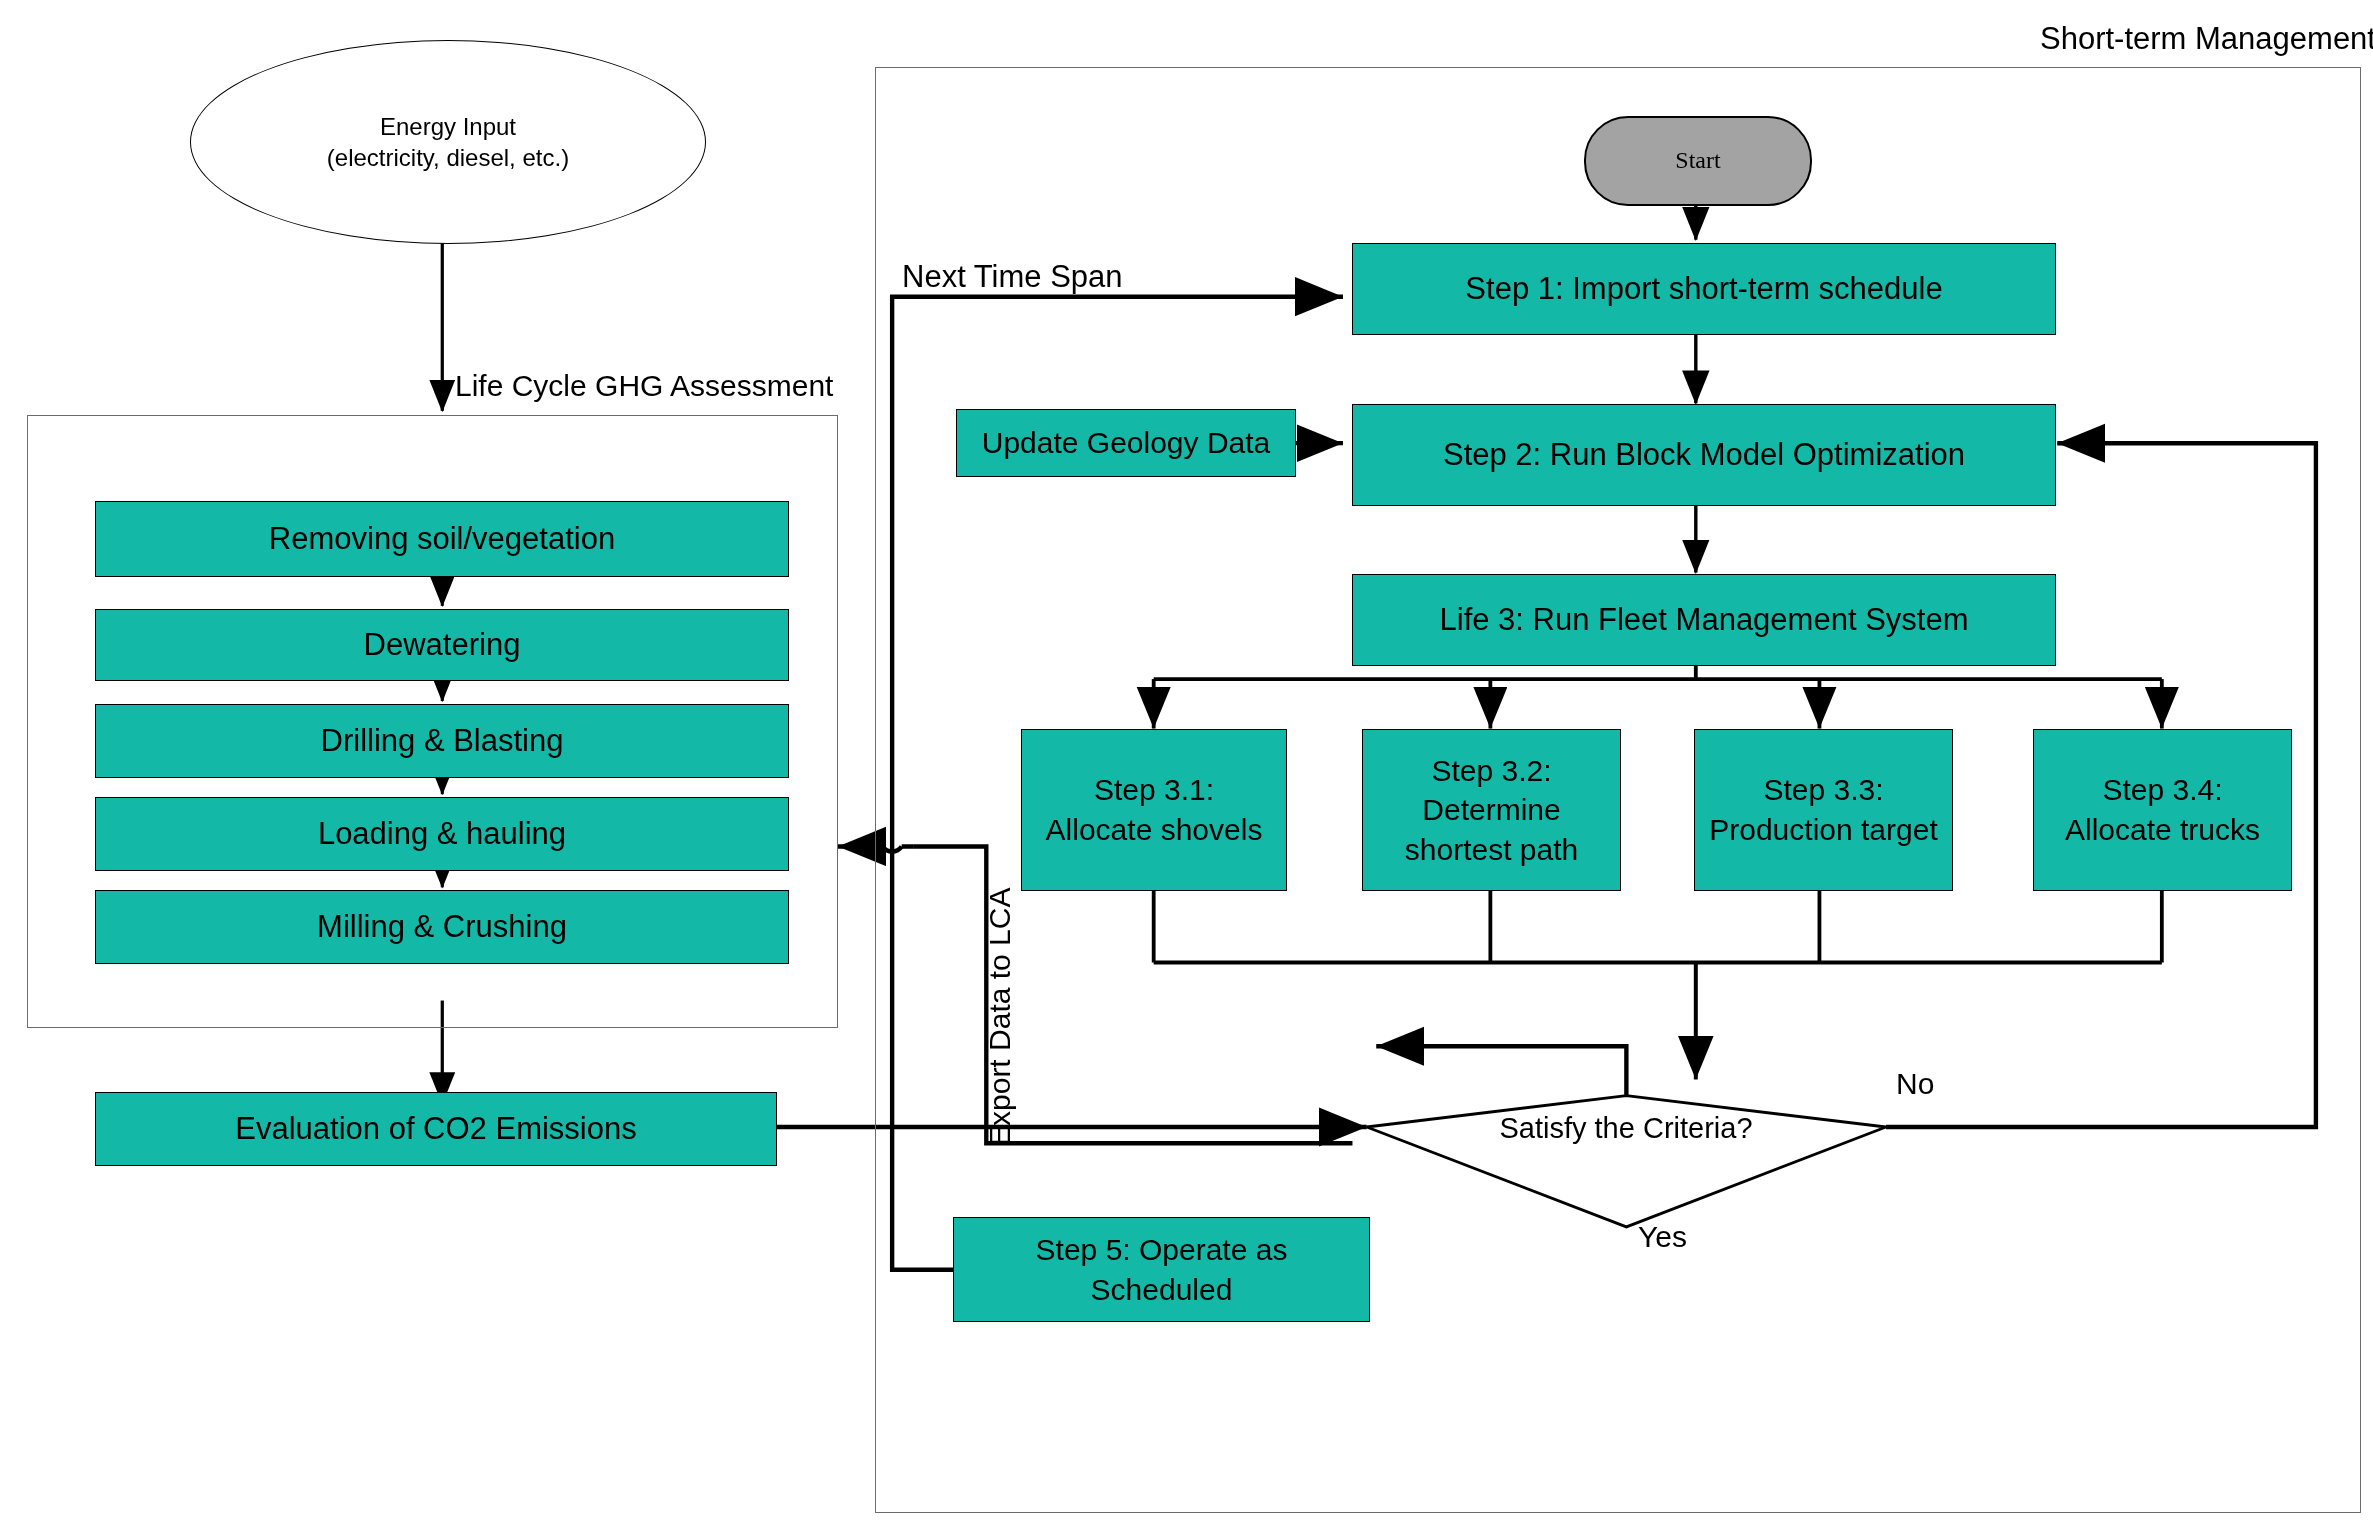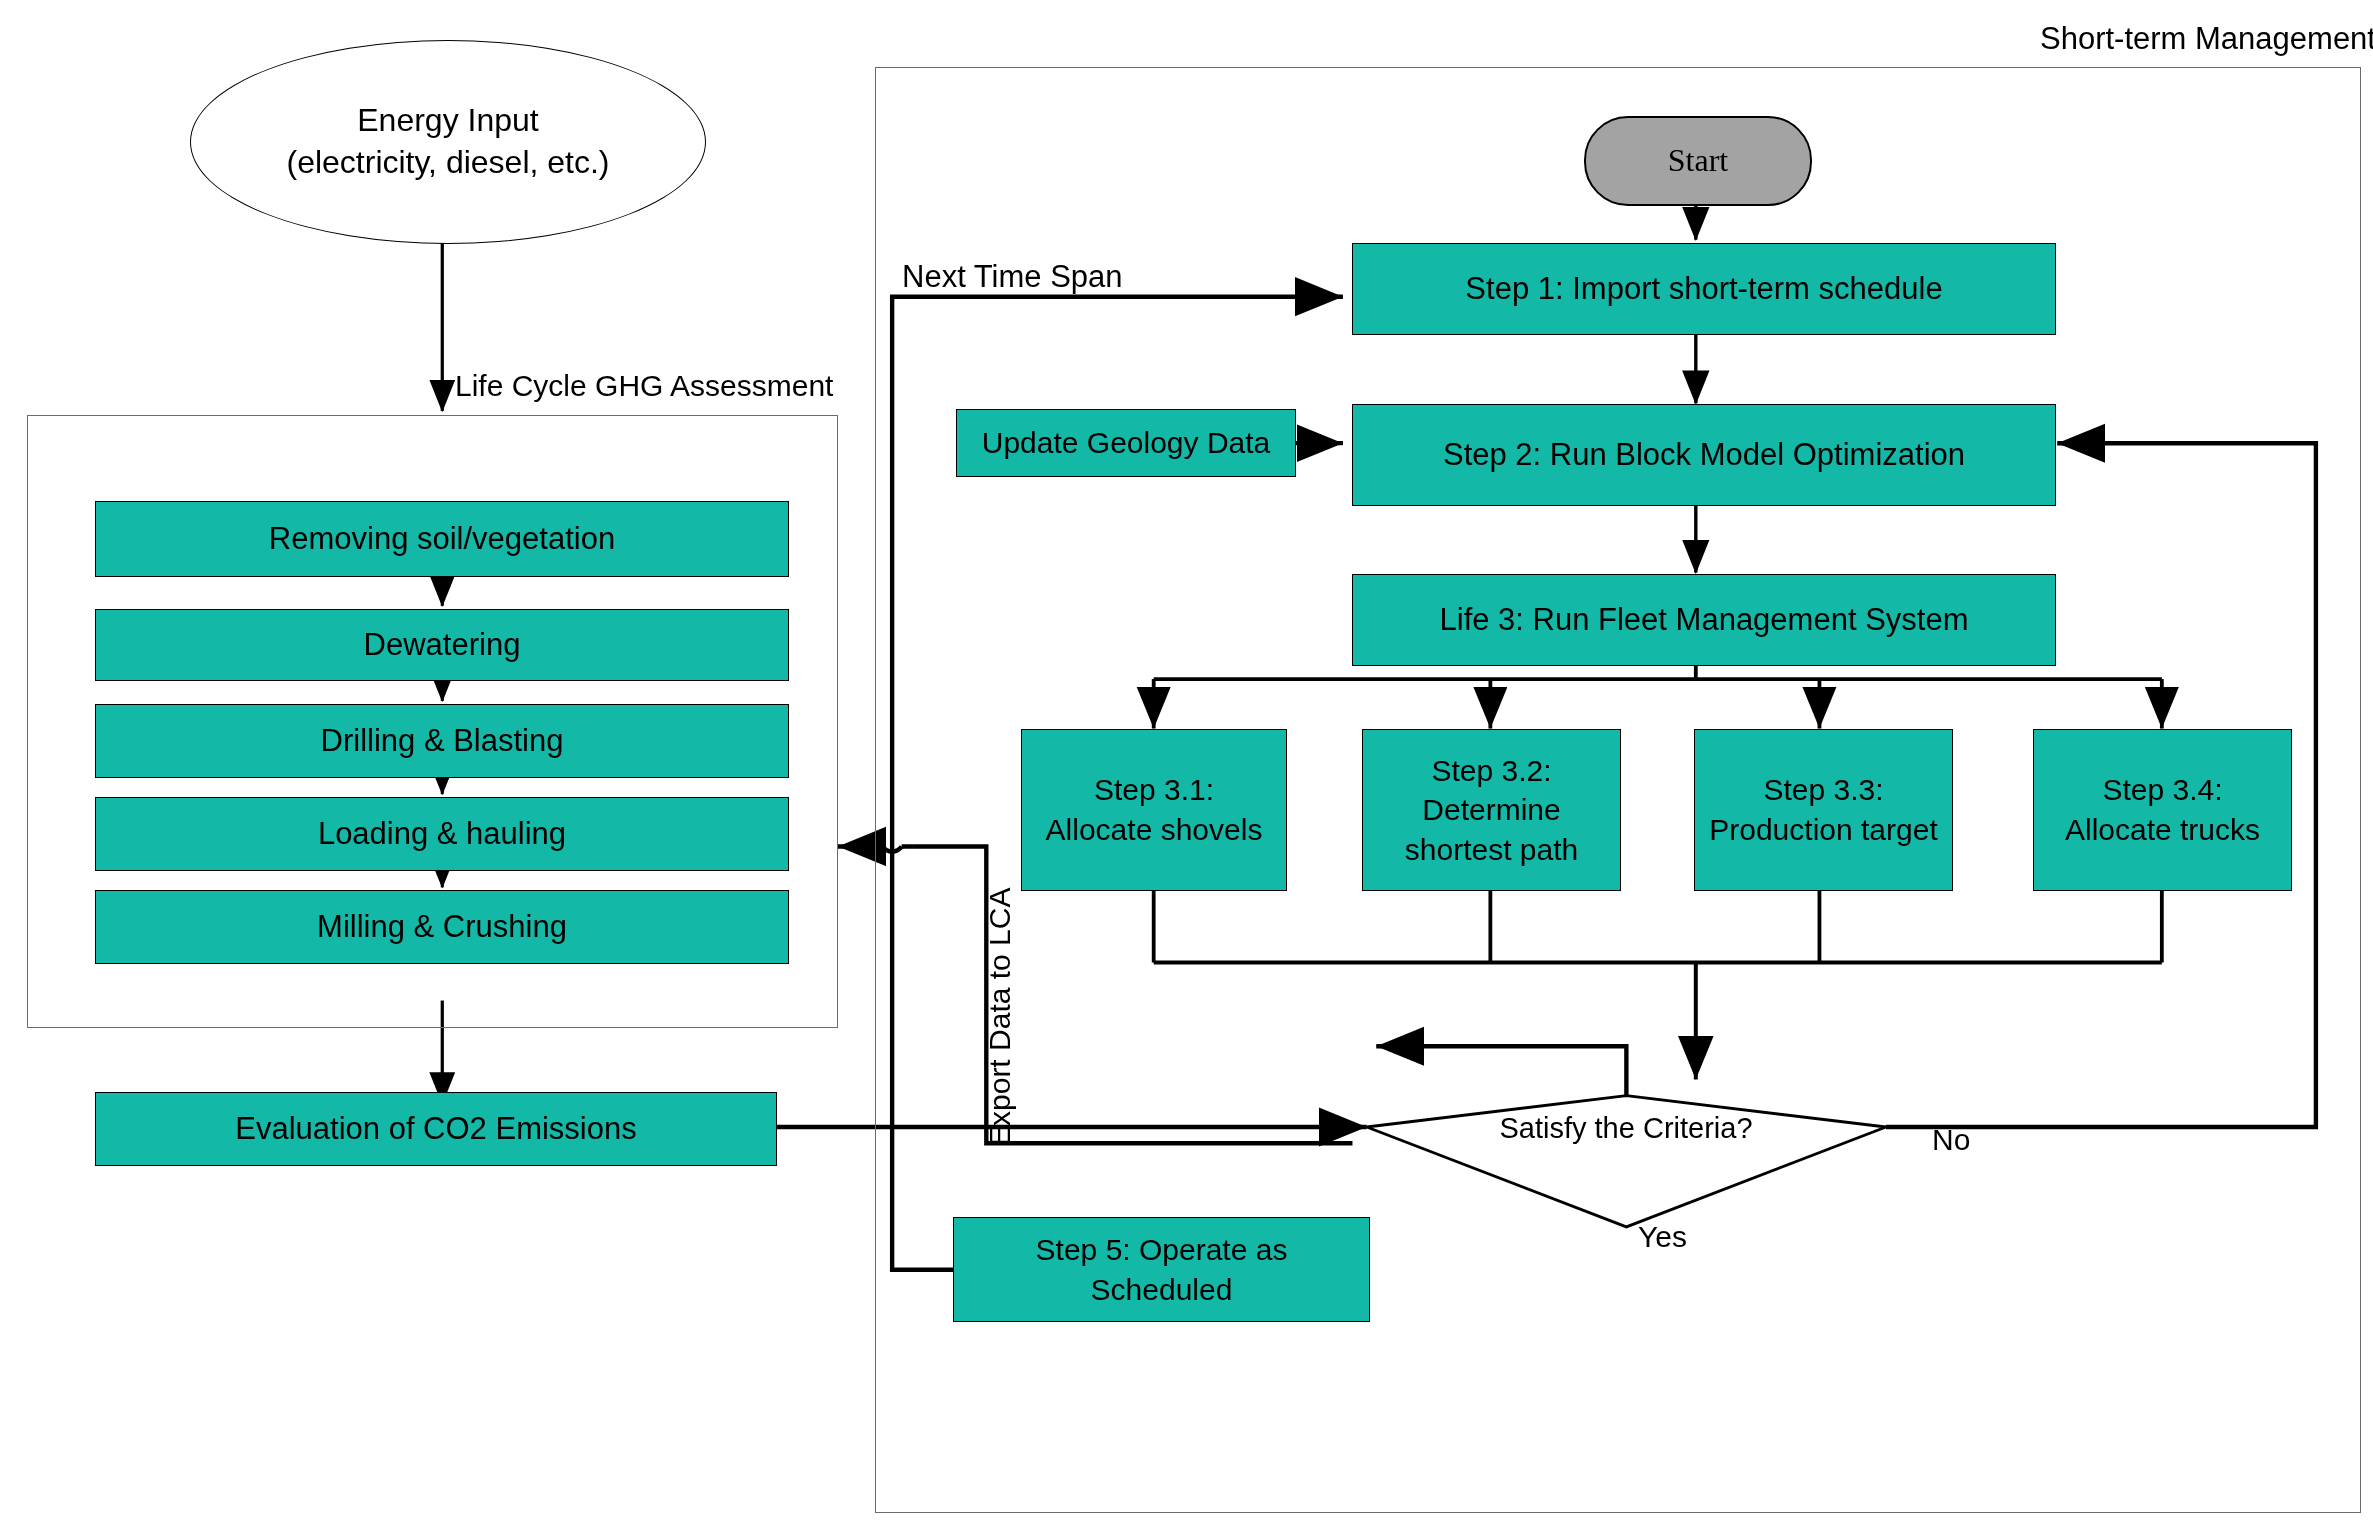--- a/index.html
+++ b/index.html
@@ -3,21 +3,21 @@
 <meta charset="utf-8">
 <style>
   html,body{margin:0;padding:0;background:#ffffff;}
   body{font-family:"Liberation Sans","DejaVu Sans",sans-serif;color:#000;}
   #stage{position:relative;width:2373px;height:1536px;overflow:hidden;background:#fff;}
   svg.layer{position:absolute;left:0;top:0;width:2373px;height:1536px;pointer-events:none;}
   .node{position:absolute;box-sizing:border-box;display:flex;align-items:center;justify-content:center;text-align:center;background:#14b8a6;}
   .rectbox{border:1.5px solid #000;}
   .panelbox{border:1.5px solid #6b6b6b;background:transparent;}
   .lbl{position:absolute;white-space:pre;}
-  .t34{font-size:32px;line-height:1.30;}
+  .t34{font-size:24px;line-height:1.30;}
   .t33{font-size:31px;line-height:1.30;}
   .t32{font-size:30px;line-height:1.32;}
   .t31{font-size:29px;line-height:1.32;}
   .rot{transform:rotate(-90deg);transform-origin:left top;}
   .ell{position:absolute;border:1.4px solid #000;border-radius:50%;background:#fff;
        display:flex;align-items:center;justify-content:center;text-align:center;}
   .term{position:absolute;border:2.3px solid #000;border-radius:44px;background:#a3a3a3;
        display:flex;align-items:center;justify-content:center;text-align:center;font-family:Liberation Serif, serif;}
   .multi{display:block;}
 </style>
@@ -148,16 +148,16 @@
 
   <div class="node rectbox" style="left:953px;top:1217px;width:417px;height:105px;">
     <span class="t32 multi">Step 5: Operate as<br>Scheduled</span>
   </div>
 
   <div class="lbl t31" style="left:1626px;top:1128px;transform:translate(-50%,-50%);">Satisfy the Criteria?</div>
 
   <div class="lbl t33" style="left:902px;top:257px;">Next Time Span</div>
   <div class="lbl t32 rot" style="left:980px;top:1146px;">Export Data to LCA</div>
   <div class="lbl t32" style="left:1638px;top:1257px;transform:translateY(-100%);">Yes</div>
-  <div class="lbl t32" style="left:1896px;top:1160px;transform:translateY(-100%);margin-left:36px;">No</div>
+  <div class="lbl t32" style="left:1896px;top:1104px;transform:translateY(-100%);">No</div>
 
 </div>
 
 
 </body></html>

